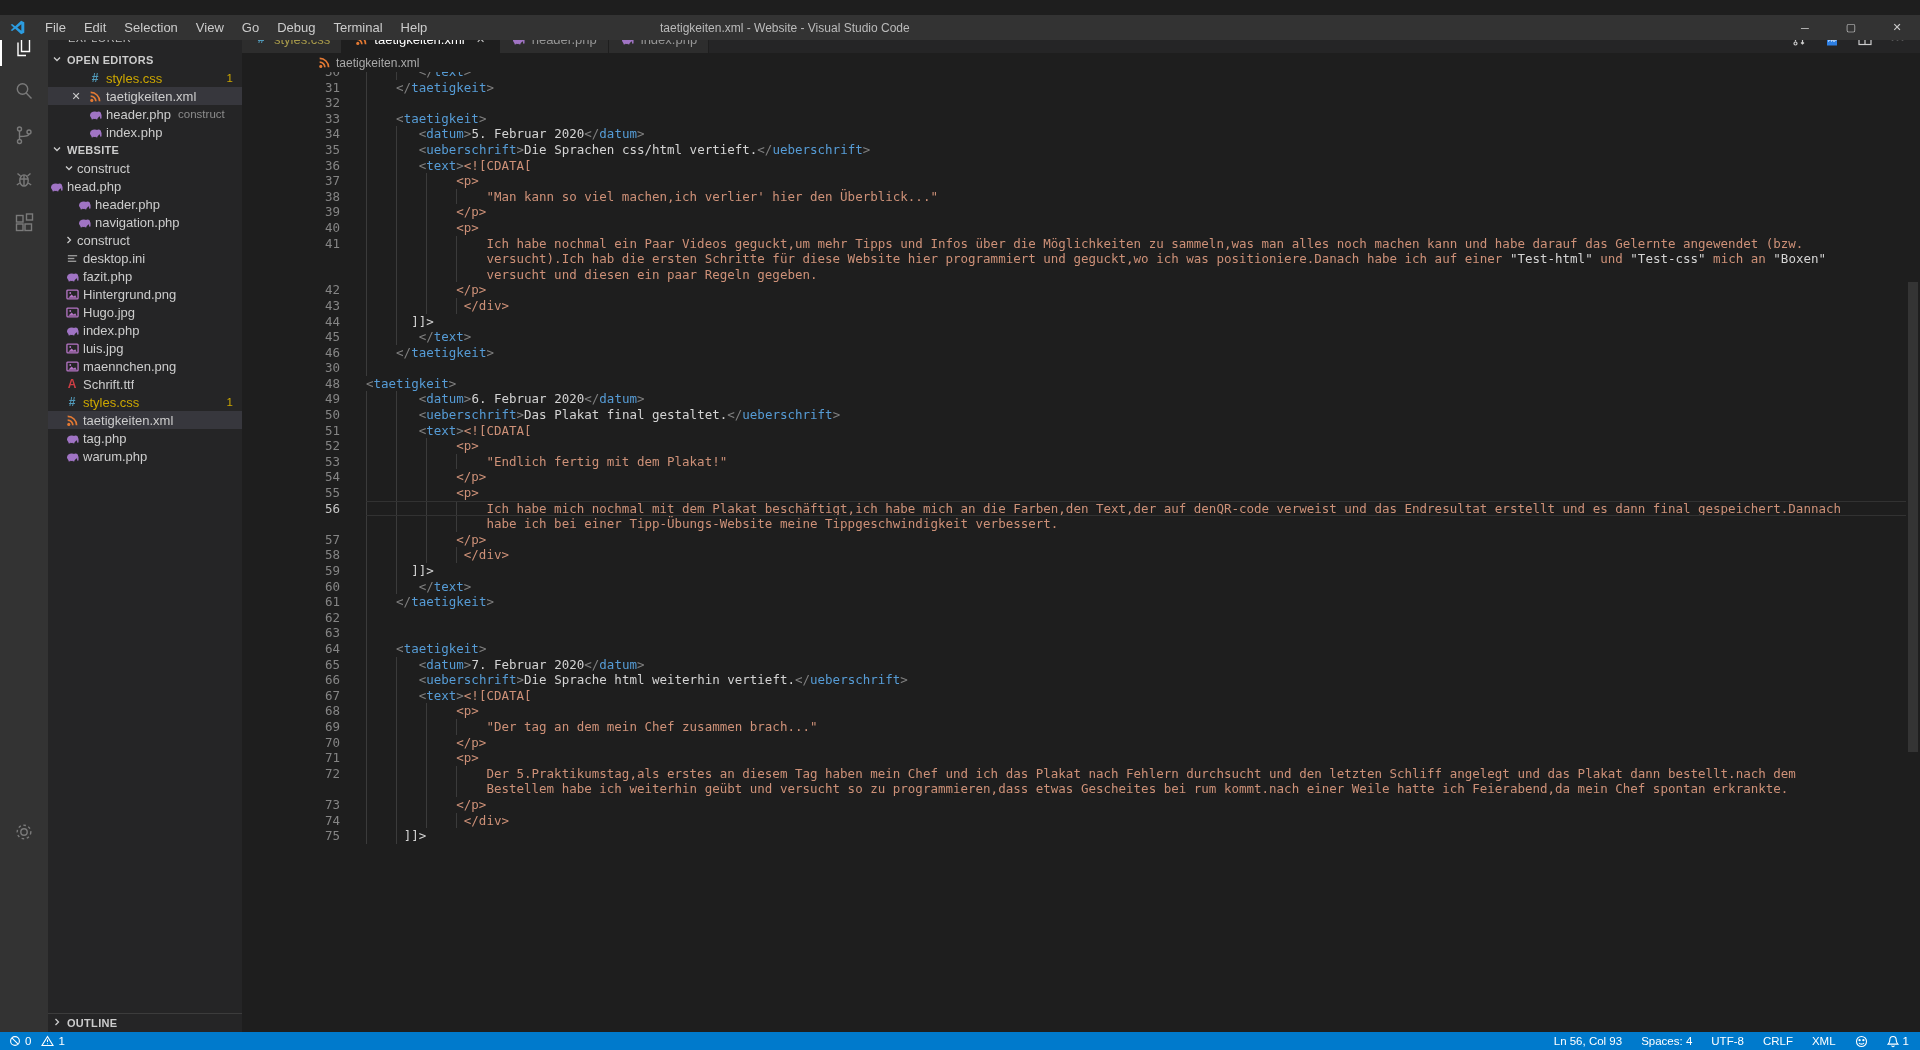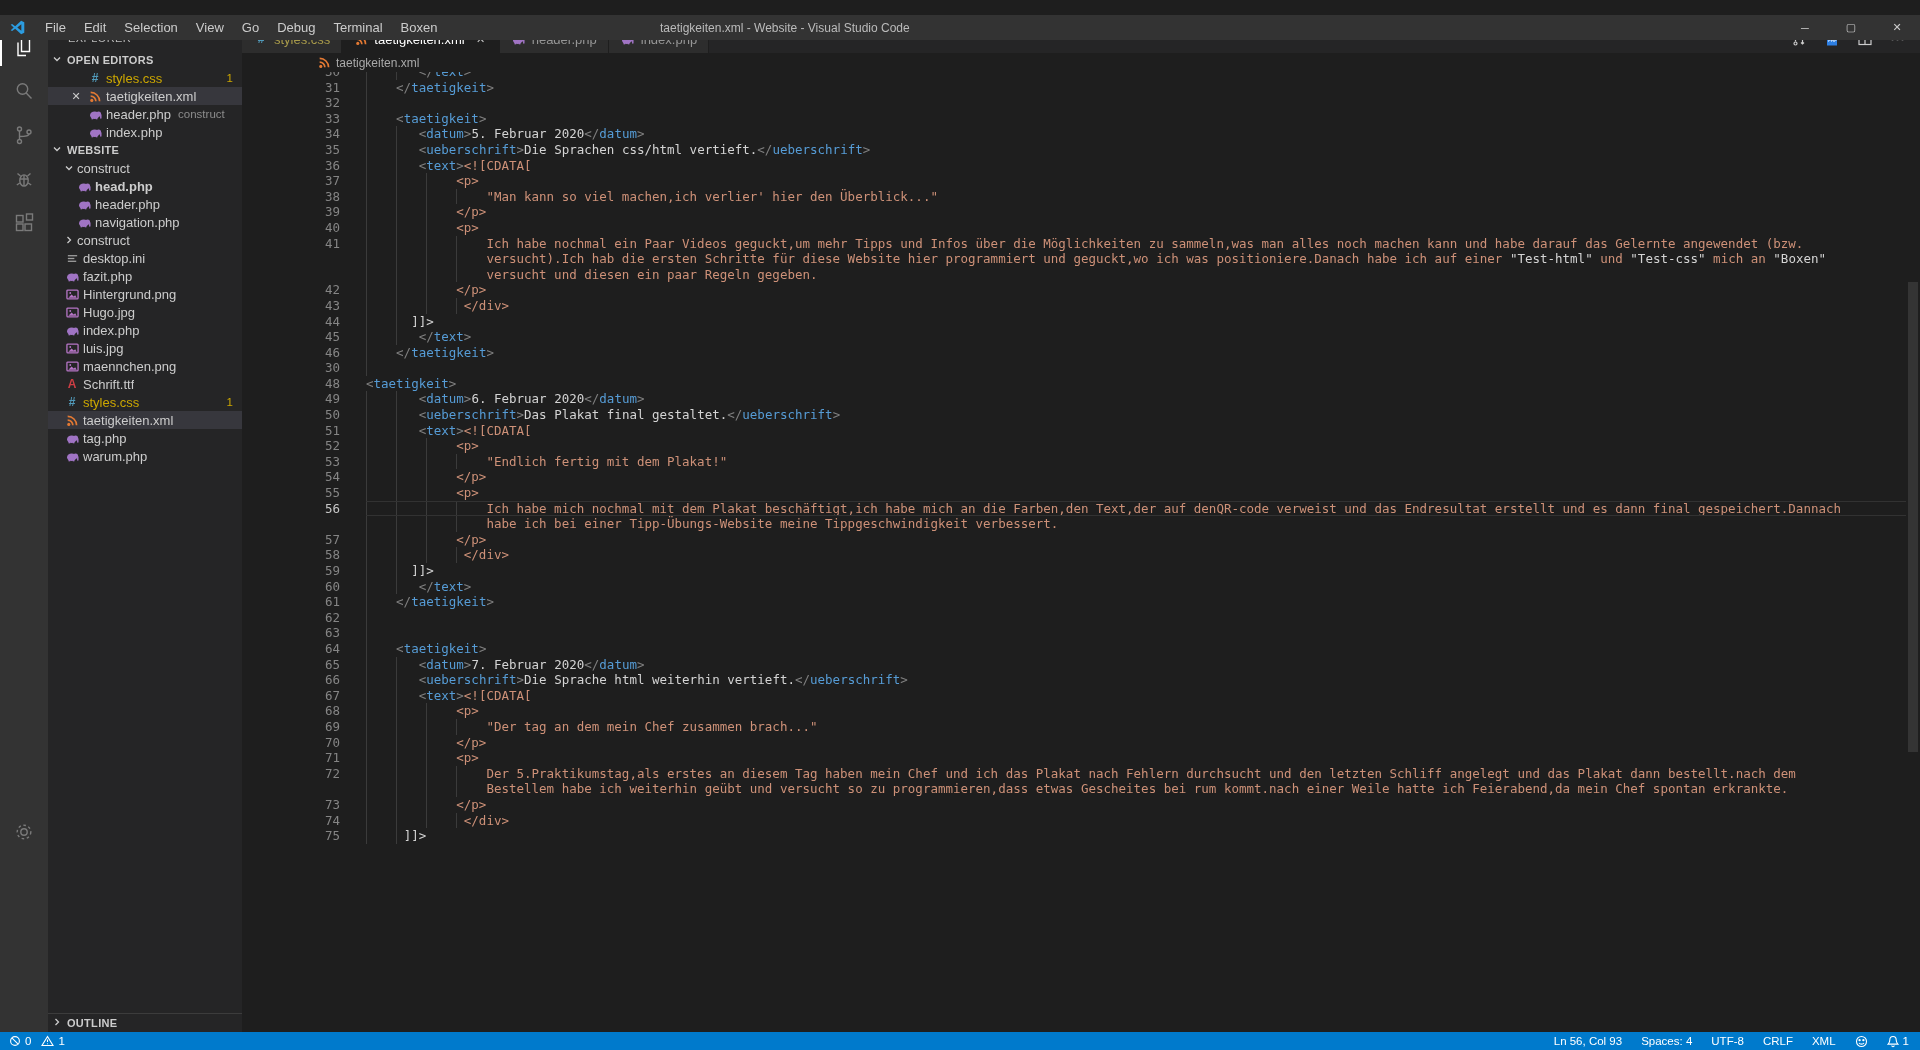--- a/index.html
+++ b/index.html
@@ -88,21 +88,21 @@
       <path fill="#2c9ce0" d="M17.2 2.5 L8.7 10.3 L4.4 7.0 L2.4 8.0 L6.6 12.0 L2.4 16.0 L4.4 17.0 L8.7 13.7 L17.2 21.5 L21.6 19.3 L21.6 4.7 Z M17.4 7.3 L17.4 16.7 L11.7 12.0 Z"></path>
     </svg>
     <div class="menubar">
         <div class="menu-item">File</div>
         <div class="menu-item">Edit</div>
         <div class="menu-item">Selection</div>
         <div class="menu-item">View</div>
         <div class="menu-item">Go</div>
         <div class="menu-item">Debug</div>
         <div class="menu-item">Terminal</div>
-        <div class="menu-item">Boxen</div>
+        <div class="menu-item">Help</div>
       </div>
     <div class="win-title">taetigkeiten.xml - Website - Visual Studio Code</div>
     <div class="win-controls">
       <div class="win-btn">─</div>
       <div class="win-btn">▢</div>
       <div class="win-btn close">✕</div>
     </div>
   </div>
 
   <div class="activitybar">
@@ -206,21 +206,21 @@
           </svg></span>
       <span>WEBSITE</span>
     </div>
     <div id="tree-list">
         <div class="row tree-row" style="padding-left: 16px;">
           <span class="chev" style="margin-right:3px"><svg width="10" height="10" viewBox="0 0 10 10" fill="none" stroke="#cccccc" stroke-width="1.3">
               <polyline points="2,3.5 5,6.5 8,3.5"></polyline>
             </svg></span>
           <span class="lbl">construct</span>
         </div>
-        <div class="row tree-row" style="padding-left: 28px; font-weight: bold;">
+        <div class="row tree-row" style="">
           <span class="icon-slot">
             <svg width="15" height="13" viewBox="0 0 15 14">
               <ellipse cx="6.6" cy="7.8" rx="5" ry="4.1" fill="#a074c4"></ellipse>
               <circle cx="10.8" cy="6.6" r="2.7" fill="#a074c4"></circle>
               <rect x="12.4" y="6.8" width="1.6" height="4.8" rx="0.8" fill="#a074c4"></rect>
               <rect x="3.2" y="9.6" width="1.8" height="2.6" fill="#a074c4"></rect>
               <rect x="7.8" y="9.6" width="1.8" height="2.6" fill="#a074c4"></rect>
             </svg>
           </span>
           <span class="lbl">head.php</span>

